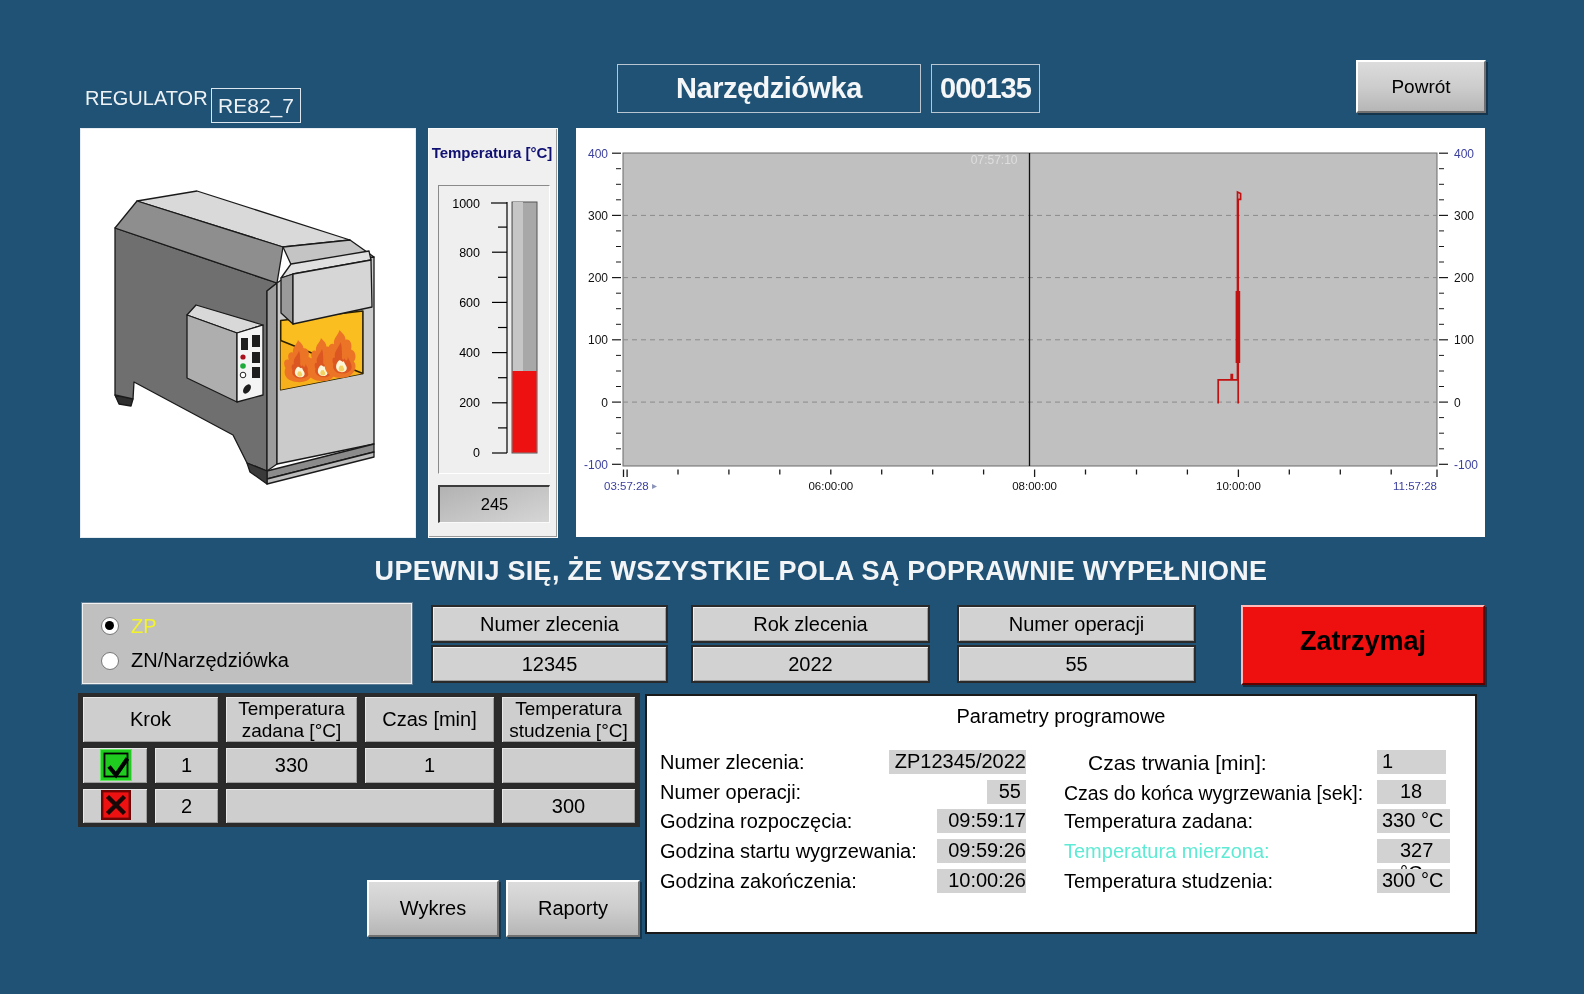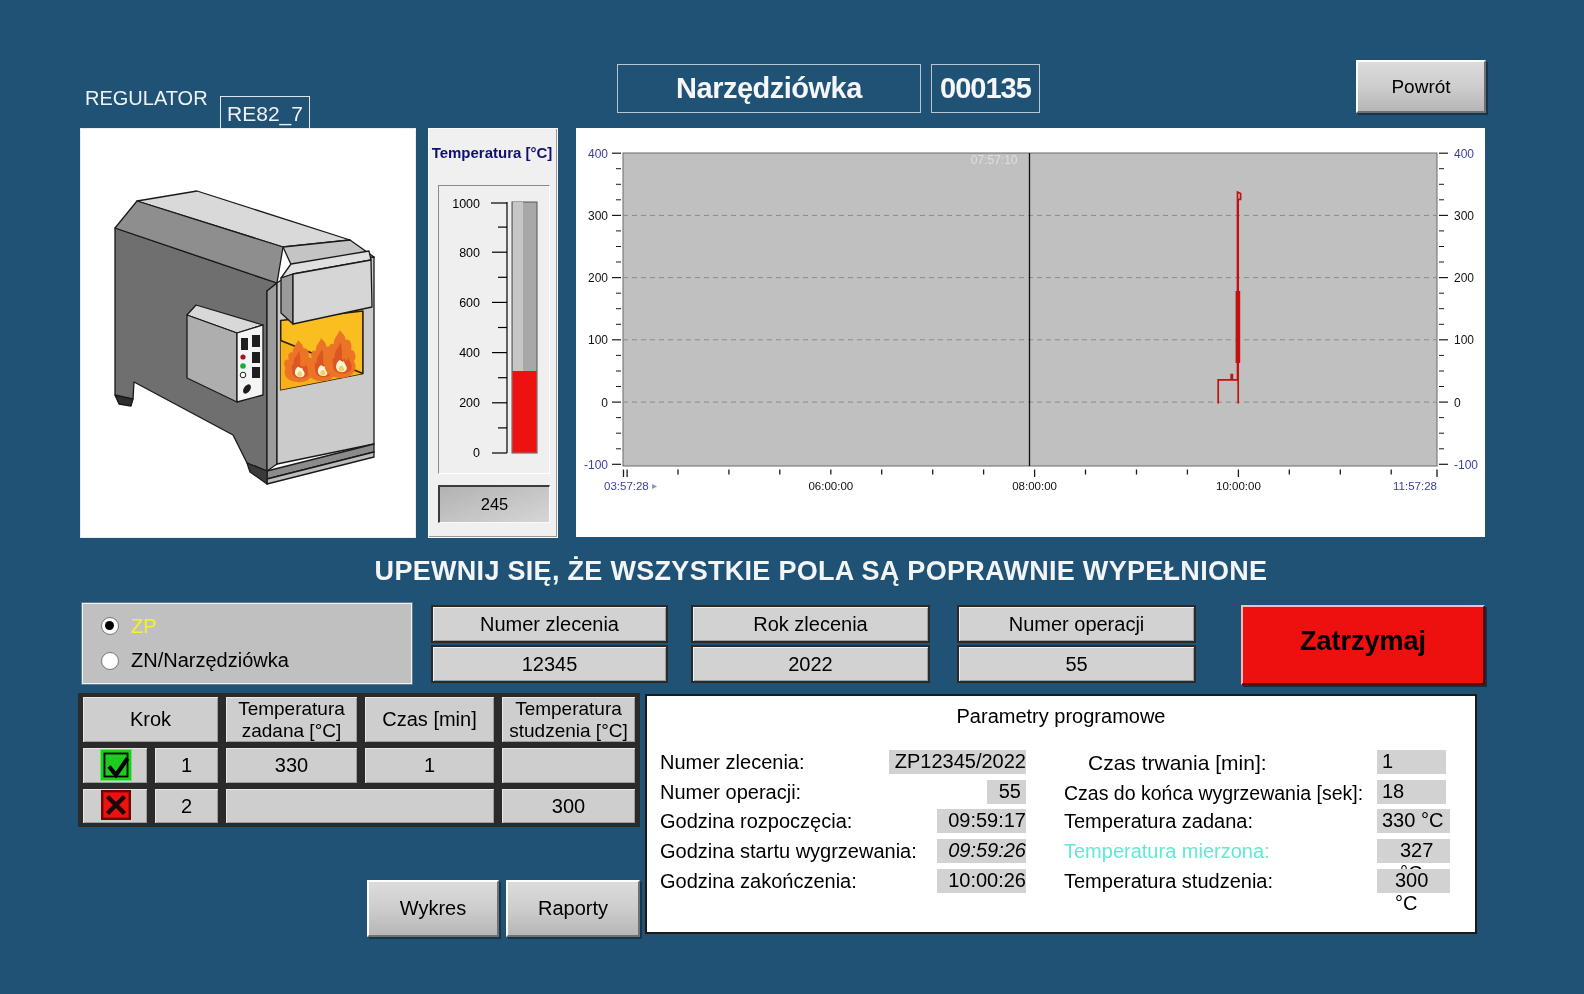--- a/index.html
+++ b/index.html
@@ -15,22 +15,22 @@
         box-shadow:inset 1px 1px 0 #efefef, inset -1px -1px 0 #9d9d9d;
         display:flex;align-items:center;justify-content:center;color:#000;}
   .tcell{background:#cecece;border:2px solid #2a2a2a;box-sizing:border-box;
         box-shadow:inset 1px 1px 0 #e8e8e8, inset -1px -1px 0 #9d9d9d;
         display:flex;align-items:center;justify-content:center;color:#000;}
 </style>
 </head>
 <body>
 
 <div class="abs" style="left:85px;top:87px;color:#eef2f5;font-size:20px;">REGULATOR</div>
-<div class="abs" style="left:211px;top:96px;width:88px;height:33px;border:1px solid #dce6ee;
-     display:flex;align-items:center;justify-content:center;color:#eef2f5;font-size:21px;margin-left:9px;">RE82_7</div>
+<div class="abs" style="left:211px;top:88px;width:88px;height:33px;border:1px solid #dce6ee;
+     display:flex;align-items:center;justify-content:center;color:#eef2f5;font-size:21px;">RE82_7</div>
 
 <div class="abs" style="left:617px;top:64px;width:302px;height:47px;border:1px solid #b9c6d2;
      display:flex;align-items:center;justify-content:center;color:#f4f6f8;font-size:29px;font-weight:bold;letter-spacing:-0.5px;">Narzędziówka</div>
 <div class="abs" style="left:931px;top:64px;width:107px;height:47px;border:1px solid #b9c6d2;
      display:flex;align-items:center;justify-content:center;color:#f4f6f8;font-size:29px;font-weight:bold;letter-spacing:-1px;">000135</div>
 
 <div class="abs btn3d" style="left:1356px;top:60px;width:126px;height:49px;font-size:19px;">Powrót</div>
 
 <div class="abs" style="left:80px;top:128px;width:334px;height:408px;background:#ffffff;
      border:1px solid #e7edf2;"></div>
@@ -322,29 +322,29 @@
 
 <div class="abs" style="left:660px;top:751px;color:#000;font-size:20px;">Numer zlecenia:</div>
 <div class="abs" style="left:660px;top:781px;color:#000;font-size:20px;">Numer operacji:</div>
 <div class="abs" style="left:660px;top:810px;color:#000;font-size:20px;">Godzina rozpoczęcia:</div>
 <div class="abs" style="left:660px;top:840px;color:#000;font-size:20px;">Godzina startu wygrzewania:</div>
 <div class="abs" style="left:660px;top:870px;color:#000;font-size:20px;">Godzina zakończenia:</div>
 
 <div class="abs" style="left:889px;top:750px;width:137px;height:24px;background:#d2d2d2;text-align:right;font-size:20px;color:#000;">ZP12345/2022</div>
 <div class="abs" style="left:987px;top:780px;width:39px;height:24px;background:#d2d2d2;text-align:right;font-size:20px;color:#000;padding-right:5px;box-sizing:border-box;">55</div>
 <div class="abs" style="left:937px;top:809px;width:89px;height:24px;background:#d2d2d2;text-align:right;font-size:20px;color:#000;">09:59:17</div>
-<div class="abs" style="left:937px;top:839px;width:89px;height:24px;background:#d2d2d2;text-align:right;font-size:20px;color:#000;font-style:italic;">09:59:26</div>
+<div class="abs" style="left:937px;top:839px;width:89px;height:24px;background:#d2d2d2;text-align:right;font-size:20px;color:#000;">09:59:26</div>
 <div class="abs" style="left:937px;top:869px;width:89px;height:24px;background:#d2d2d2;text-align:right;font-size:20px;color:#000;">10:00:26</div>
 
 <div class="abs" style="left:1064px;top:751px;color:#000;font-size:21px;margin-left:24px;">Czas trwania [min]:</div>
 <div class="abs" style="left:1064px;top:782px;color:#000;font-size:19.5px;">Czas do końca wygrzewania [sek]:</div>
 <div class="abs" style="left:1064px;top:810px;color:#000;font-size:20px;">Temperatura zadana:</div>
 <div class="abs" style="left:1064px;top:840px;color:#5eead4;font-size:20px;">Temperatura mierzona:</div>
 <div class="abs" style="left:1064px;top:870px;color:#000;font-size:20px;">Temperatura studzenia:</div>
 
 <div class="abs" style="left:1377px;top:750px;width:69px;height:24px;background:#d2d2d2;font-size:20px;color:#000;padding-left:5px;box-sizing:border-box;">1</div>
-<div class="abs" style="left:1377px;top:780px;width:69px;height:24px;background:#d2d2d2;font-size:20px;color:#000;padding-left:5px;box-sizing:border-box;">18</div>
+<div class="abs" style="left:1377px;top:780px;width:69px;height:24px;background:#d2d2d2;font-size:20px;color:#000;padding-left:23px;box-sizing:border-box;">18</div>
 <div class="abs" style="left:1377px;top:809px;width:73px;height:24px;background:#d2d2d2;font-size:20px;color:#000;padding-left:5px;box-sizing:border-box;">330 °C</div>
 <div class="abs" style="left:1377px;top:839px;width:73px;height:24px;background:#d2d2d2;font-size:20px;color:#000;padding-left:23px;box-sizing:border-box;">327 °C</div>
-<div class="abs" style="left:1377px;top:869px;width:73px;height:24px;background:#d2d2d2;font-size:20px;color:#000;padding-left:18px;box-sizing:border-box;">300 °C</div>
+<div class="abs" style="left:1377px;top:869px;width:73px;height:24px;background:#d2d2d2;font-size:20px;color:#000;padding-left:5px;box-sizing:border-box;">300 °C</div>
 
 <div class="abs btn3d" style="left:367px;top:880px;width:128px;height:53px;font-size:20px;">Wykres</div>
 <div class="abs btn3d" style="left:506px;top:880px;width:130px;height:53px;font-size:20px;">Raporty</div>
 
 </body></html>

